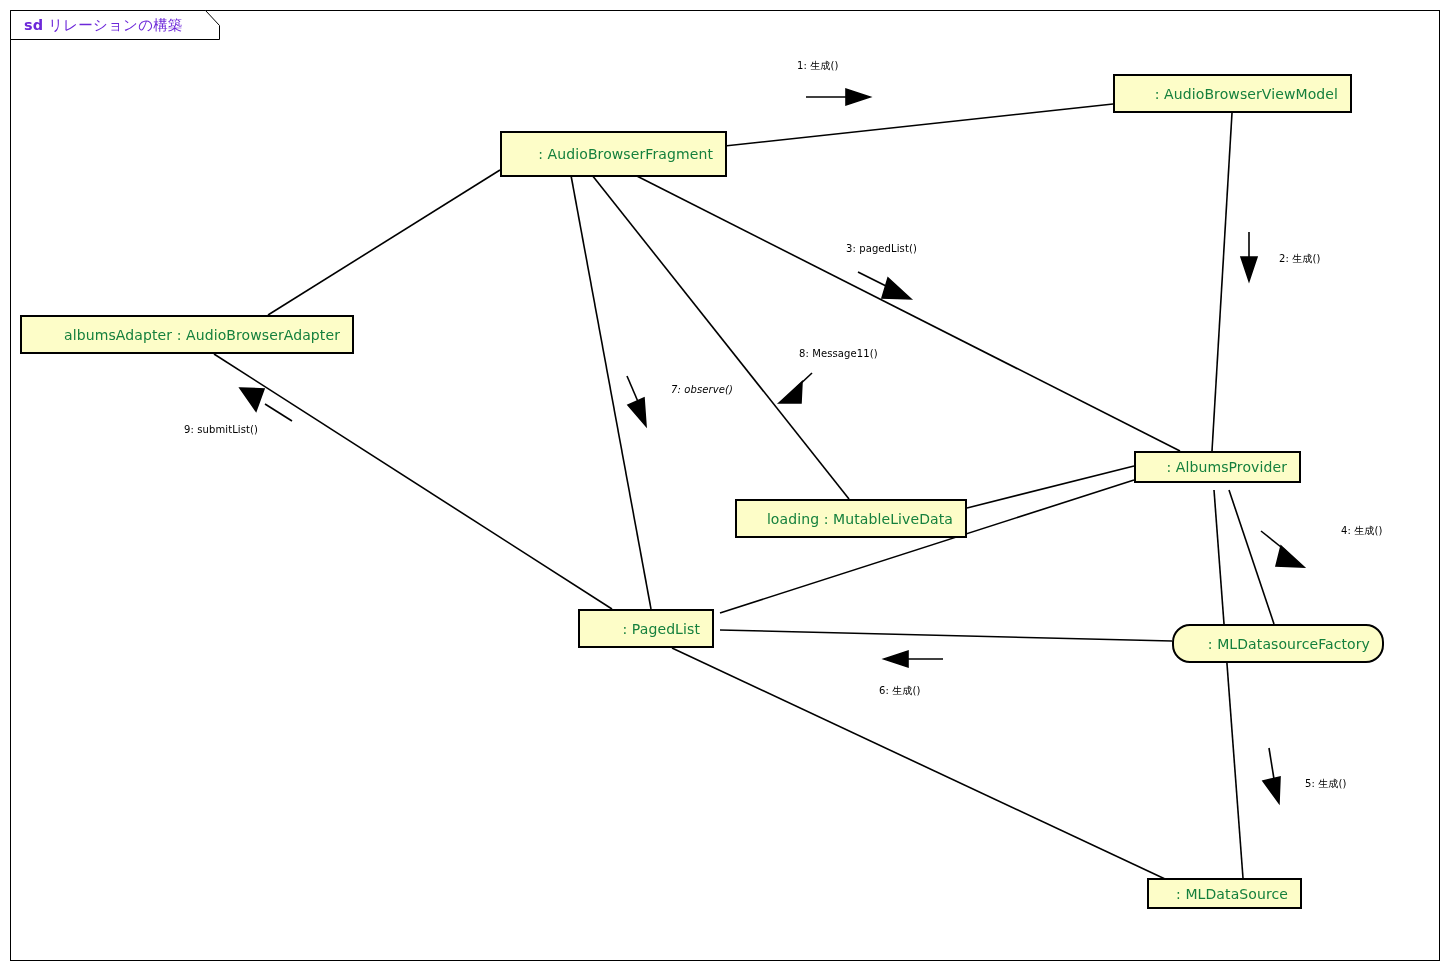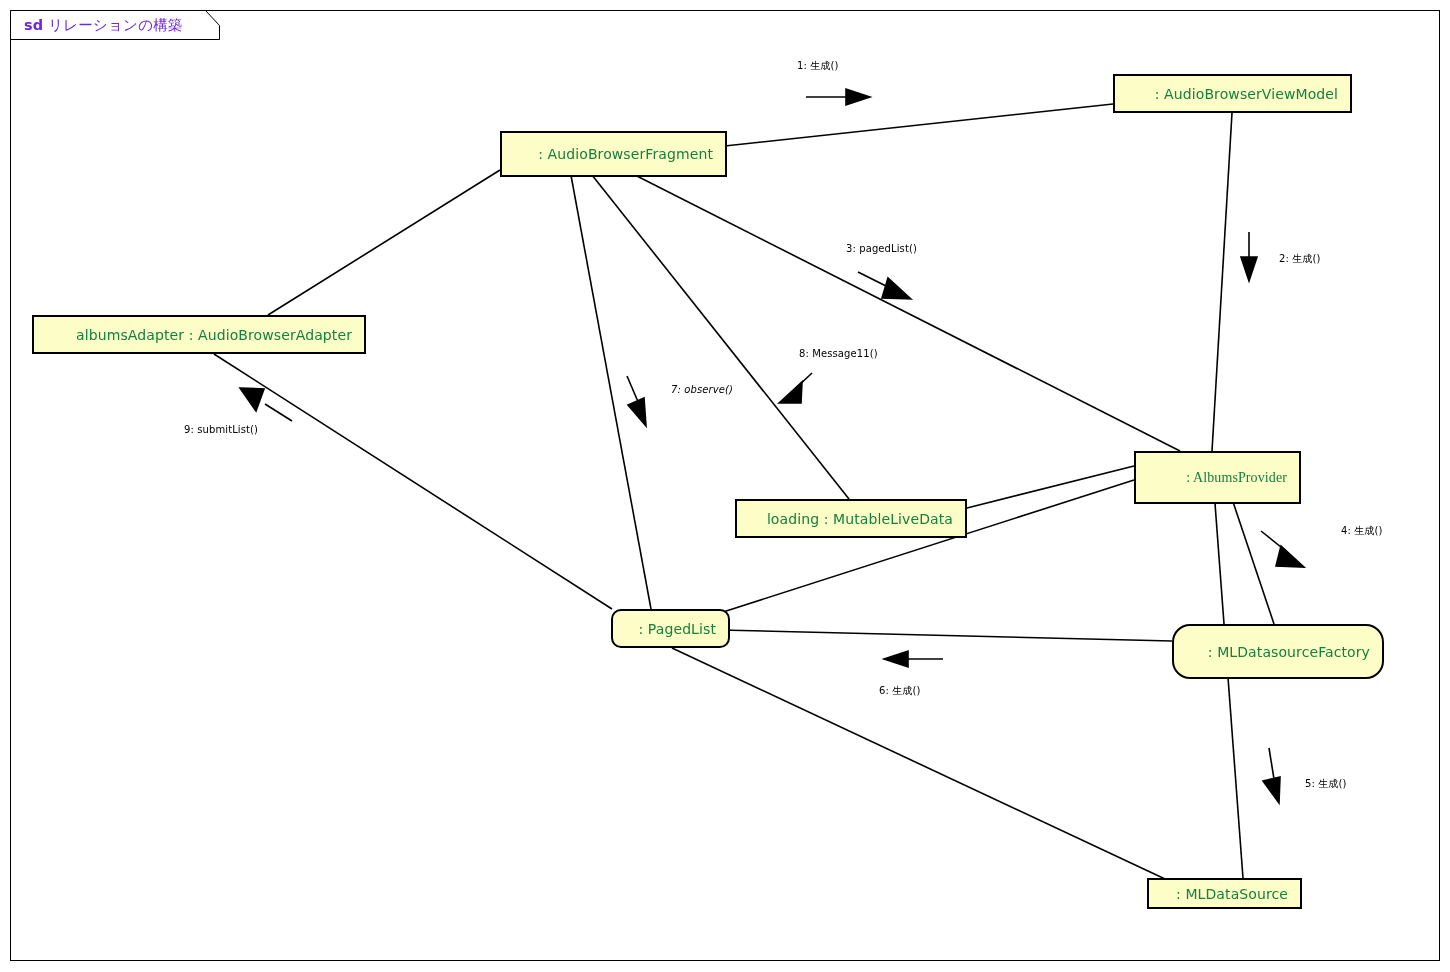--- a/index.html
+++ b/index.html
@@ -177,37 +177,37 @@
   </svg>
 
   <div class="node" style="left:456px; top:131px; width:227px; height:46px;margin-left:44px;">
     <span>: AudioBrowserFragment</span>
   </div>
 
   <div class="node" style="left:1113px; top:74px; width:239px; height:39px;">
     <span>: AudioBrowserViewModel</span>
   </div>
 
-  <div class="node" style="left:32px; top:315px; width:334px; height:39px;">
+  <div class="node" style="left:20px; top:315px; width:334px; height:39px;">
     <span>albumsAdapter : AudioBrowserAdapter</span>
   </div>
 
-  <div class="node" style="left:1134px; top:451px; width:167px; height:53px;font-family:Liberation Serif, serif;">
+  <div class="node" style="left:1134px; top:451px; width:167px; height:32px;">
     <span>: AlbumsProvider</span>
   </div>
 
   <div class="node" style="left:735px; top:499px; width:232px; height:39px;">
     <span>loading : MutableLiveData</span>
   </div>
 
-  <div class="node" style="left:611px; top:609px; width:119px; height:39px;border-radius:10px;">
+  <div class="node" style="left:578px; top:609px; width:136px; height:39px;">
     <span>: PagedList</span>
   </div>
 
-  <div class="node" style="left:1172px; top:624px; width:212px; height:55px;border-radius:18px;">
+  <div class="node" style="left:1172px; top:624px; width:212px; height:39px;border-radius:18px;">
     <span>: MLDatasourceFactory</span>
   </div>
 
   <div class="node" style="left:1147px; top:878px; width:155px; height:31px;">
     <span>: MLDataSource</span>
   </div>
 
   <div class="msg" style="left:797px; top:59px;">1: 生成()</div>
   <div class="msg" style="left:1279px; top:252px;">2: 生成()</div>
   <div class="msg" style="left:846px; top:243px;">3: pagedList()</div>

